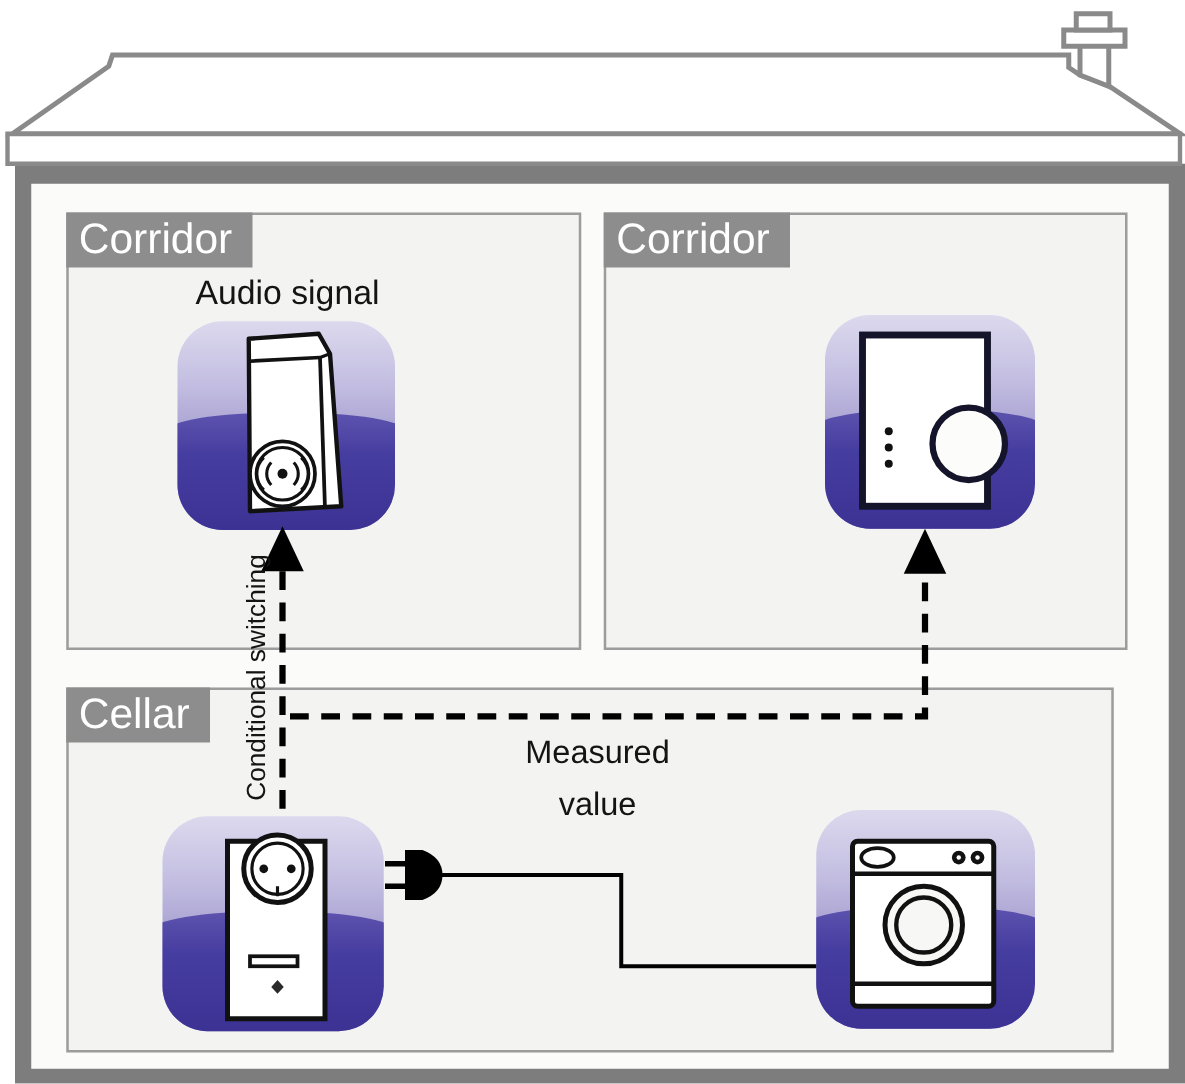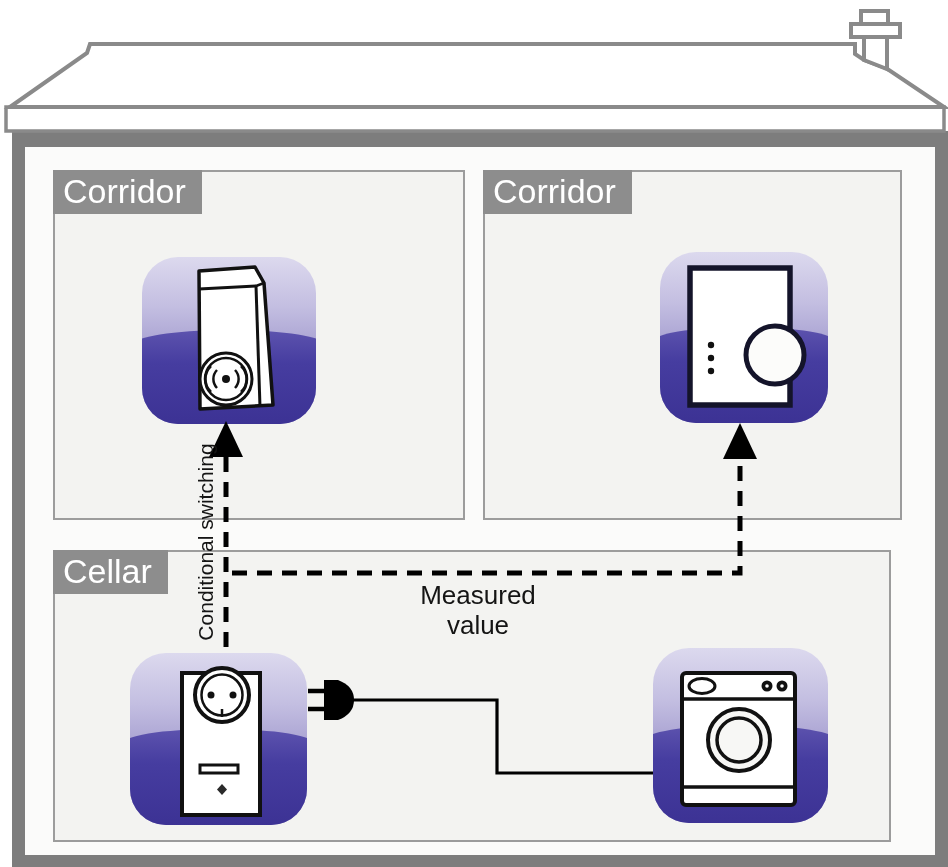--- a/index.html
+++ b/index.html
@@ -38,21 +38,21 @@
     border-radius:48% 48% 36px 36px / 16% 16% 36px 36px;
   }
   .tile svg{position:relative;z-index:1;}
 
   
   .caption{
     position:absolute;font-size:27px;color:#141414;text-align:center;
   }
   .measured{
     position:absolute;font-size:26px;color:#141414;text-align:center;
-    line-height:30px;
+    line-height:42px;
   }
   .vlabel-anchor{position:absolute;width:0;height:0;}
   .vlabel-anchor span{
     position:absolute;left:0;top:0;display:block;white-space:nowrap;
     transform:translate(-50%,-50%) rotate(-90deg);
     font-size:21px;color:#141414;
   }
 </style>
 </head>
 <body>
@@ -136,20 +136,21 @@
   <svg class="abs" style="left:0;top:0;" width="948" height="867" viewBox="0 0 948 867">
     <path d="M226,457 V650" fill="none" stroke="#000000" stroke-width="5" stroke-dasharray="15 10"></path>
     <polygon points="226,421 209,457 243,457" fill="#000000"></polygon>
     <path d="M232,573 H740 V459" fill="none" stroke="#000000" stroke-width="5" stroke-dasharray="15 10"></path>
     <polygon points="740,423 723,459 757,459" fill="#000000"></polygon>
     <path d="M352,700 H497 V773 H653" fill="none" stroke="#000000" stroke-width="3.2"></path>
     <path d="M308,691 H326 M308,709 H326" stroke="#000000" stroke-width="4.5"></path>
     <path d="M324,680 L338,680 Q354,686 354,700 Q354,714 338,720 L324,720 Z" fill="#000000"></path>
   </svg>
 
+  <div class="caption" style="left:90px;top:219px;width:280px;">Audio signal</div>
 
   <div class="vlabel-anchor" style="left:206px;top:542px;">
     <span>Conditional switching</span>
   </div>
 
   <div class="measured" style="left:398px;top:580px;width:160px;">Measured value</div>
 
 
 </div>
 

